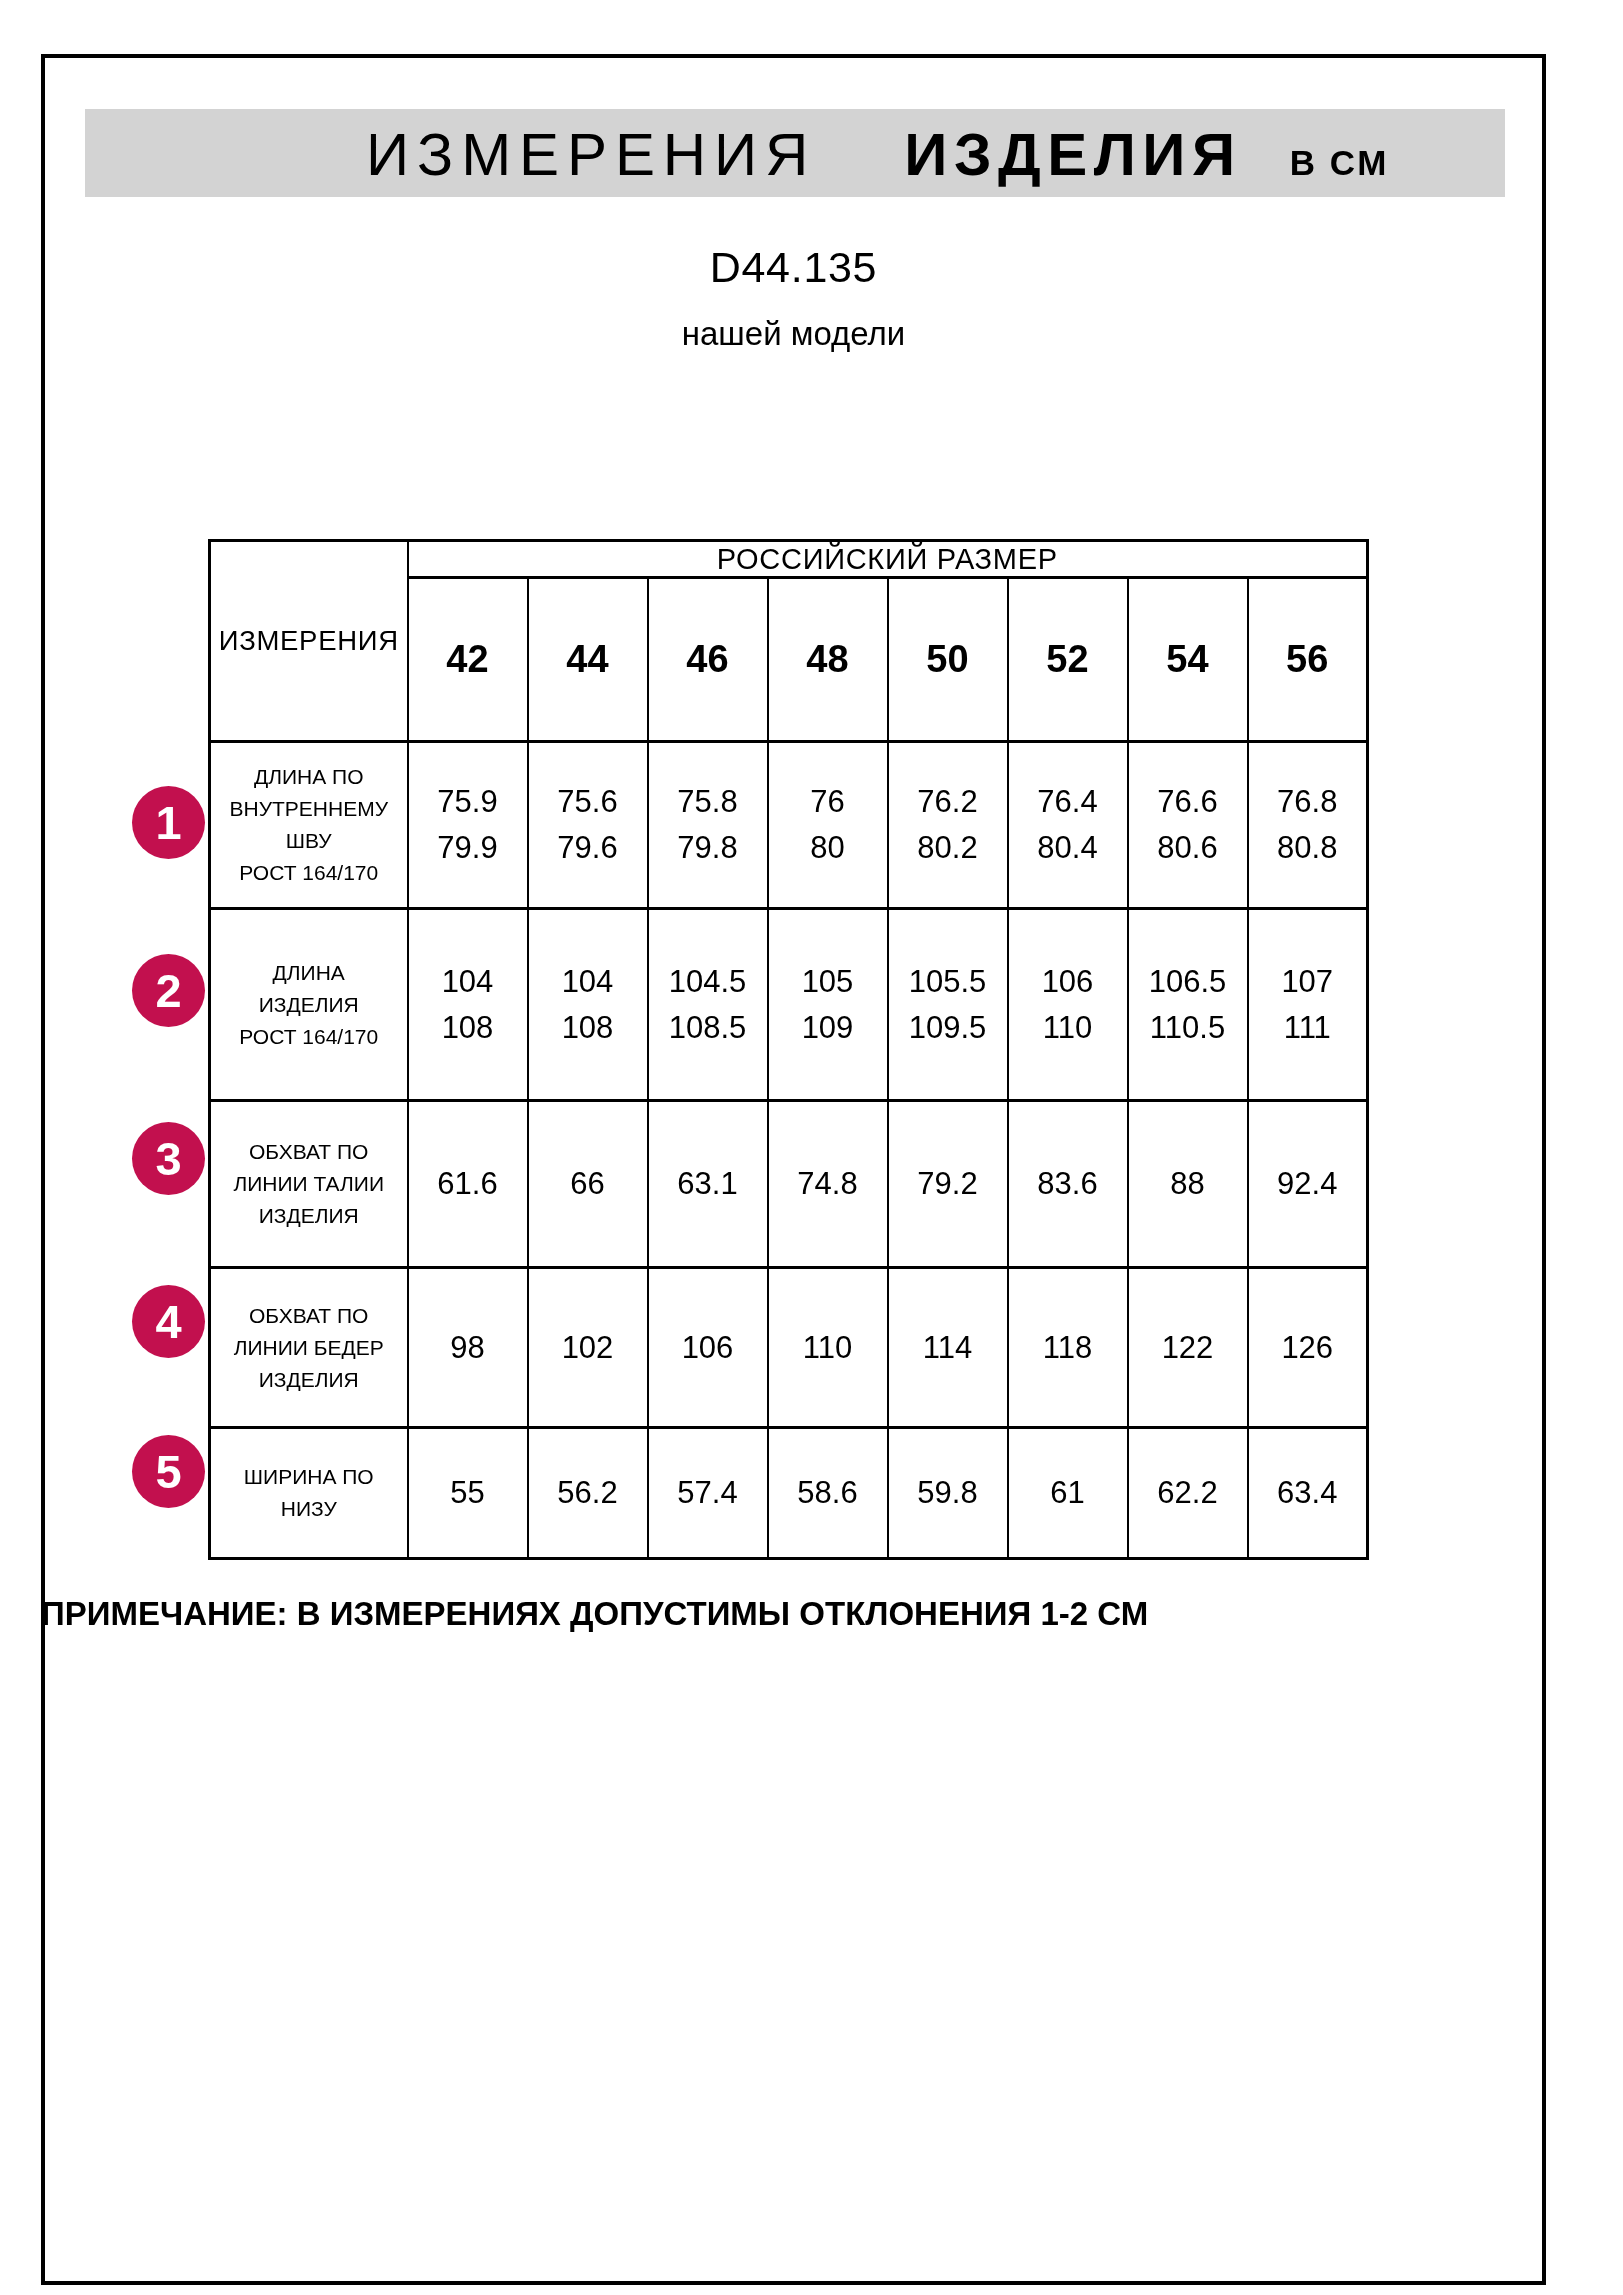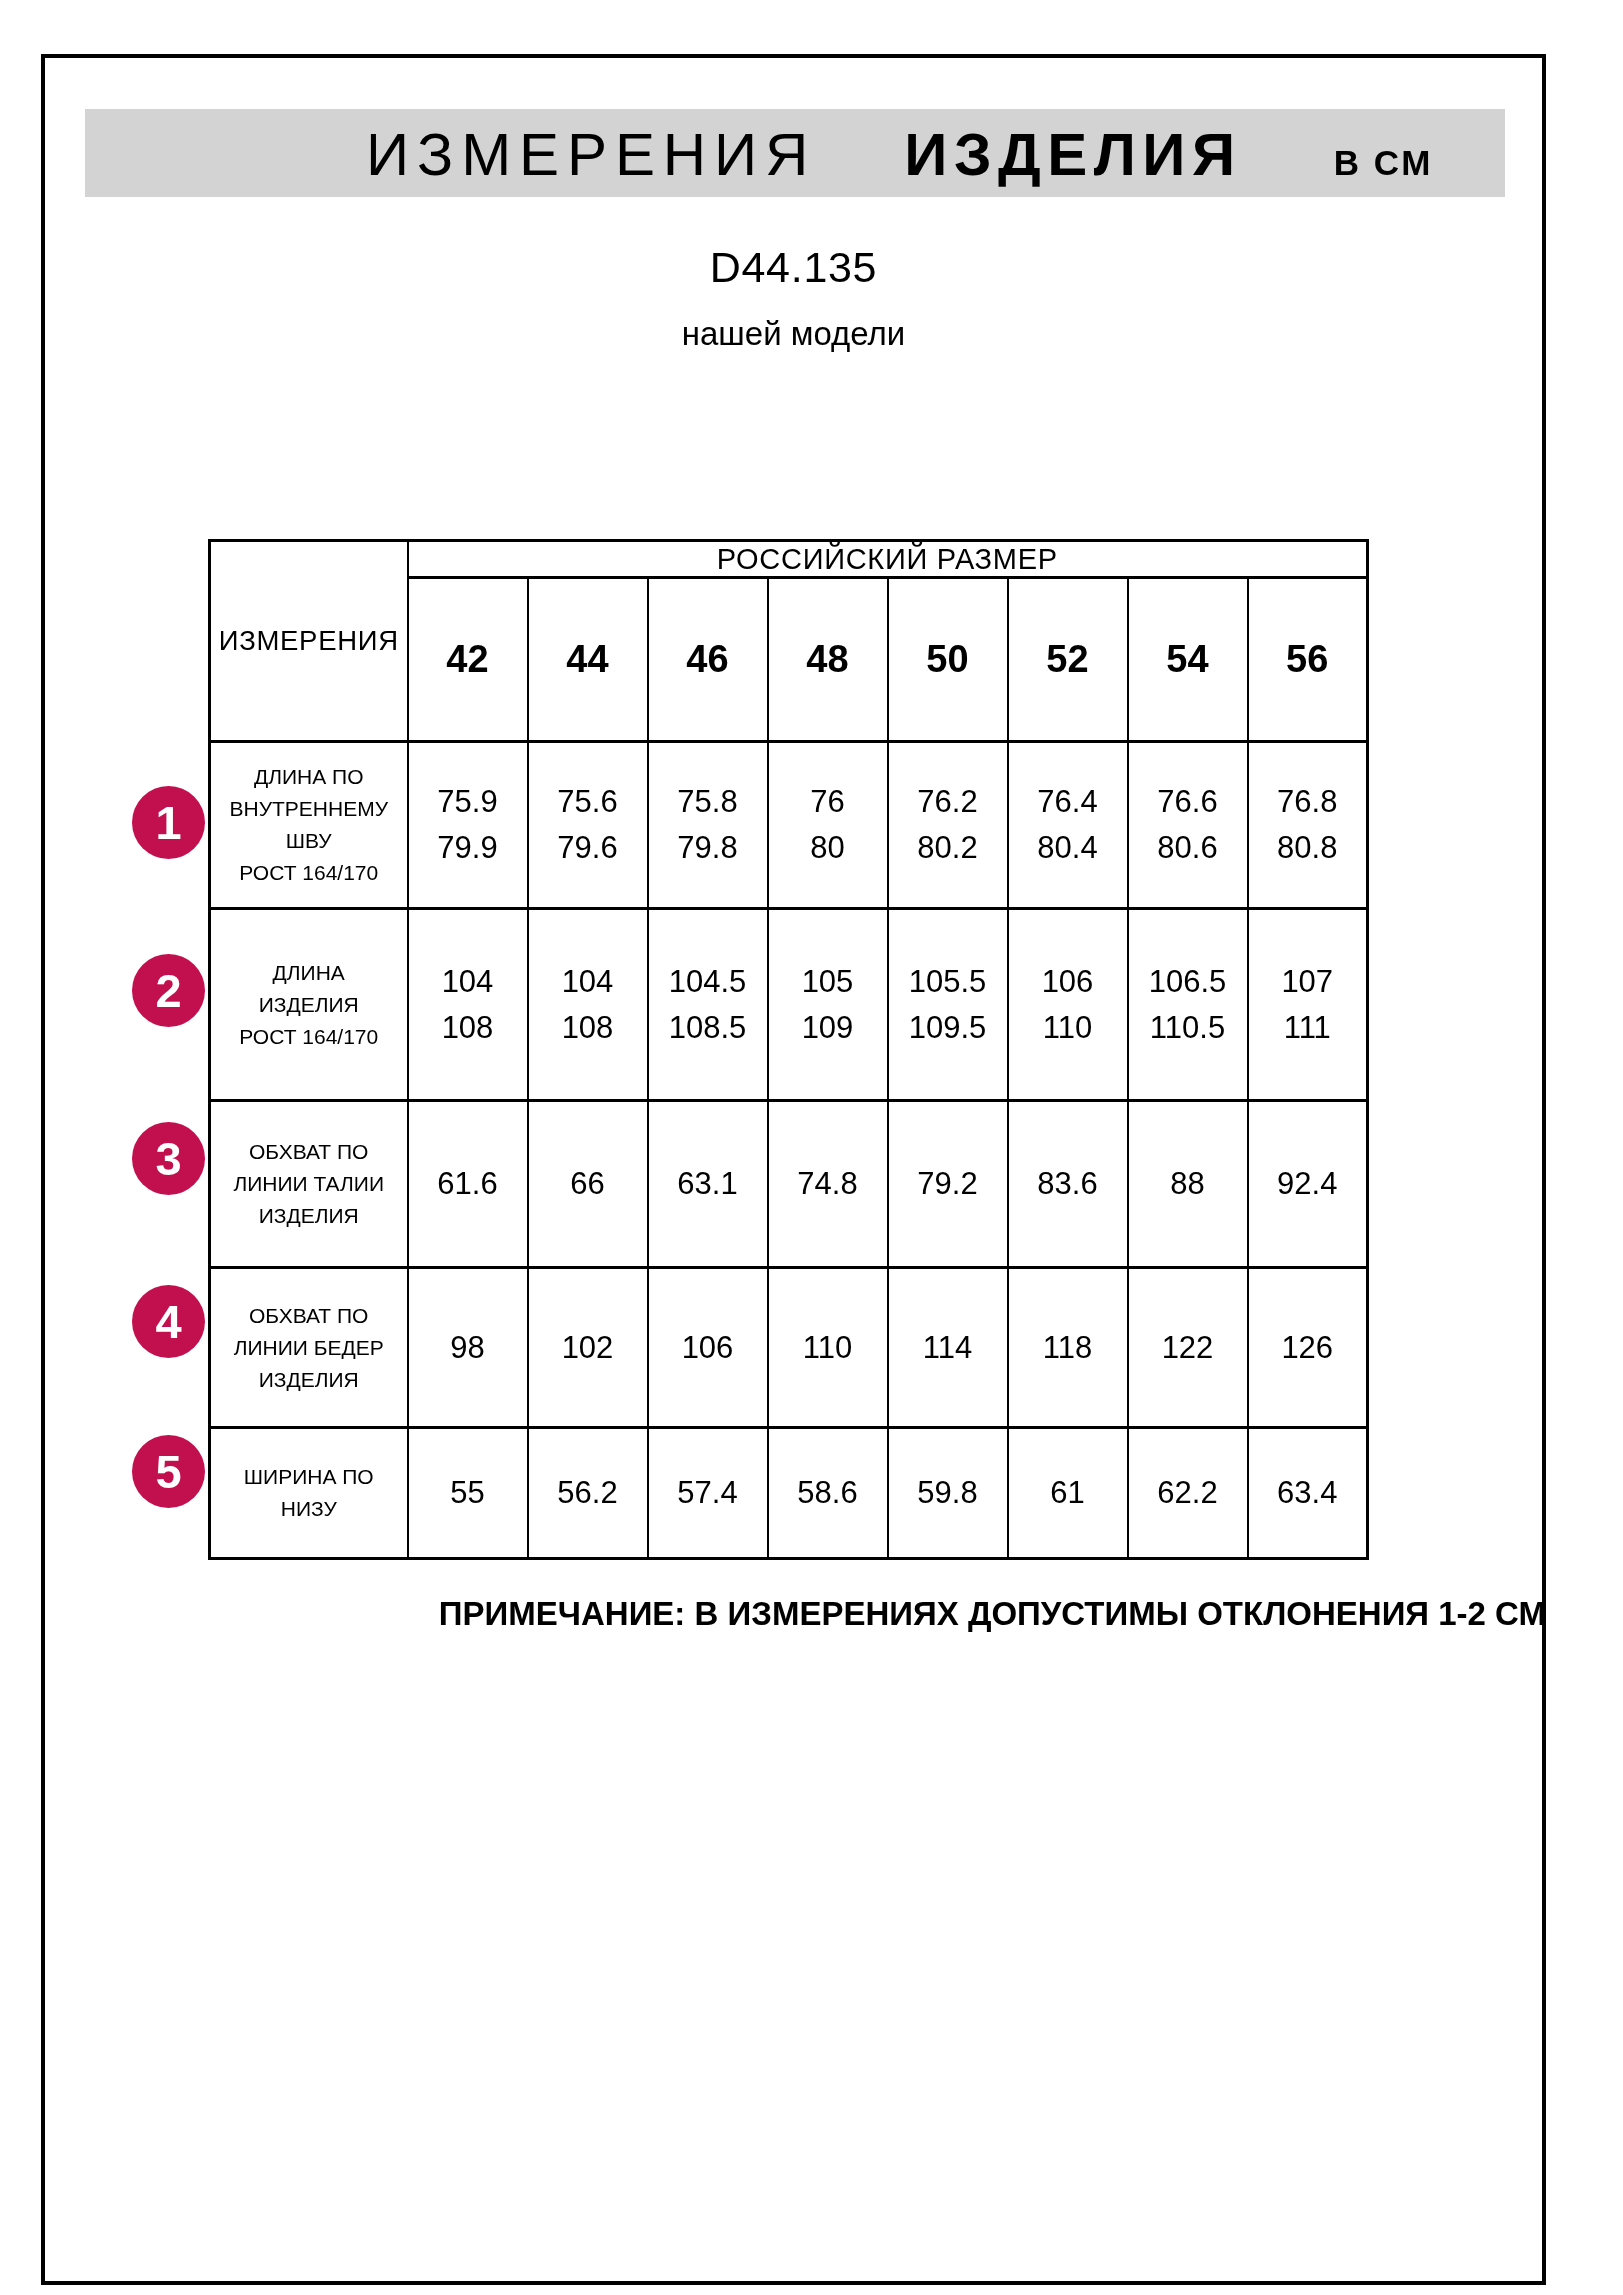--- a/index.html
+++ b/index.html
@@ -28,21 +28,21 @@
   .title-main {
     font-size: 60px; letter-spacing: 7.9px; font-weight: 400;
     transform-origin: left bottom;
   }
   .title-bold {
     font-size: 60px; letter-spacing: 6.5px; font-weight: bold;
     margin-left: 88px;
   }
   .title-units {
     font-size: 35px; font-weight: bold; letter-spacing: 2.6px;
-    margin-left: 92px;
+    margin-left: 48px;
   }
   .product-code {
     position: absolute; left: 41px; top: 243px;
     width: 1505px; text-align: center;
     font-size: 43px; letter-spacing: 0.7px;
   }
   .subtitle {
     position: absolute; left: 41px; top: 313px;
     width: 1505px; text-align: center;
     font-size: 33px; line-height: 41px;
@@ -73,21 +73,21 @@
     position: absolute; left: 132px;
     width: 73px; height: 73px;
     border-radius: 50%;
     background: #c2104e;
     color: #fff;
     display: flex; align-items: center; justify-content: center;
     font-size: 47px; font-weight: bold;
   }
   .footnote {
     position: absolute; left: 41px; top: 1595px;
-    width: 1505px; text-align: right;
+    width: 1505px; text-align: left;
     font-size: 33px; font-weight: bold;
   }
 </style>
 </head>
 <body>
 
 <div class="page-frame"></div>
 
 <div class="title-bar" style="background: rgb(211, 211, 211);">
   <span class="title-main">ИЗМЕРЕНИЯ</span>

